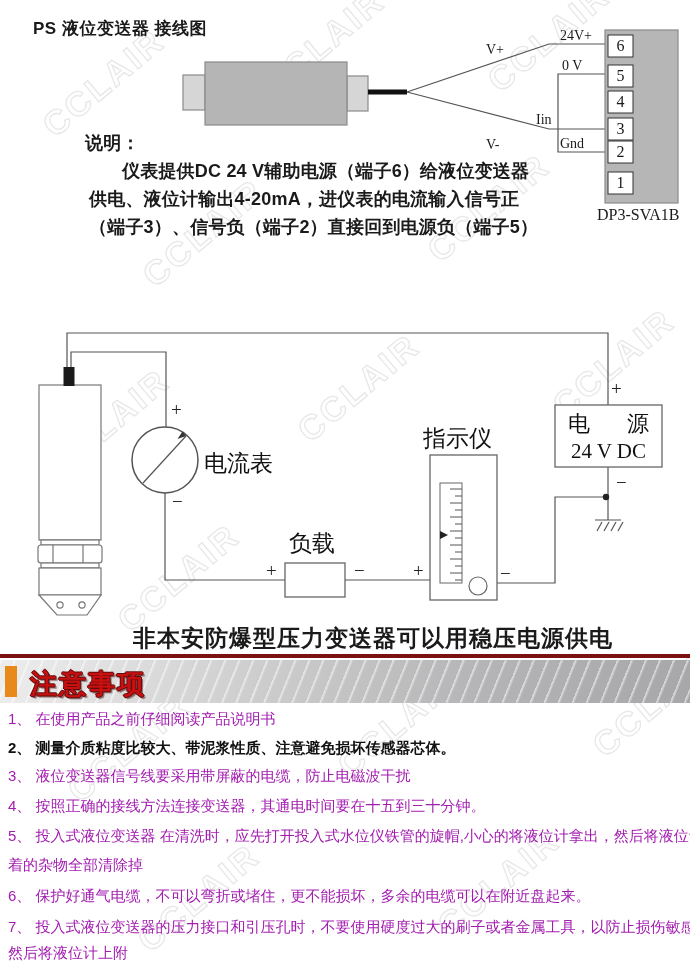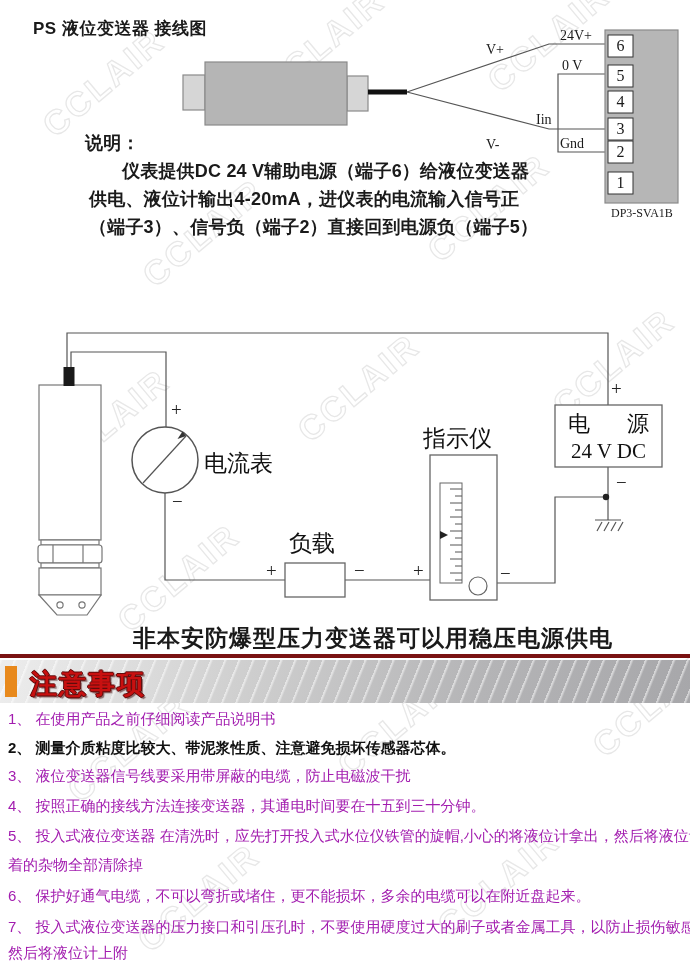--- a/index.html
+++ b/index.html
@@ -135,21 +135,21 @@
   <span class="abs ser wlab" style="left:536px;top:112px">Iin</span>
   <span class="abs ser wlab" style="left:560px;top:136px">Gnd</span>
 
   <div class="abs ser tnum" style="left:608px;top:37px">6</div>
   <div class="abs ser tnum" style="left:608px;top:67px">5</div>
   <div class="abs ser tnum" style="left:608px;top:93px">4</div>
   <div class="abs ser tnum" style="left:608px;top:120px">3</div>
   <div class="abs ser tnum" style="left:608px;top:143px">2</div>
   <div class="abs ser tnum" style="left:608px;top:174px">1</div>
 
-  <span class="abs ser" style="left:611px;top:206px;font-size:12px">DP3-SVA1B</span>
+  <span class="abs ser" style="left:597px;top:206px;font-size:16px">DP3-SVA1B</span>
 
   <span class="abs t-note" style="left:85px;top:131px">说明：</span>
   <span class="abs t-note" style="left:122px;top:159px">仪表提供DC 24 V辅助电源（端子6）给液位变送器</span>
   <span class="abs t-note" style="left:89px;top:187px">供电、液位计输出4-20mA，进仪表的电流输入信号正</span>
   <span class="abs t-note" style="left:89px;top:215px">（端子3）、信号负（端子2）直接回到电源负（端子5）</span>
 
 
   <span class="abs ser sign" style="left:171px;top:399px">+</span>
   <span class="abs ser sign" style="left:172px;top:491px">−</span>
   <span class="abs dlab" style="left:204px;top:448px">电流表</span>

